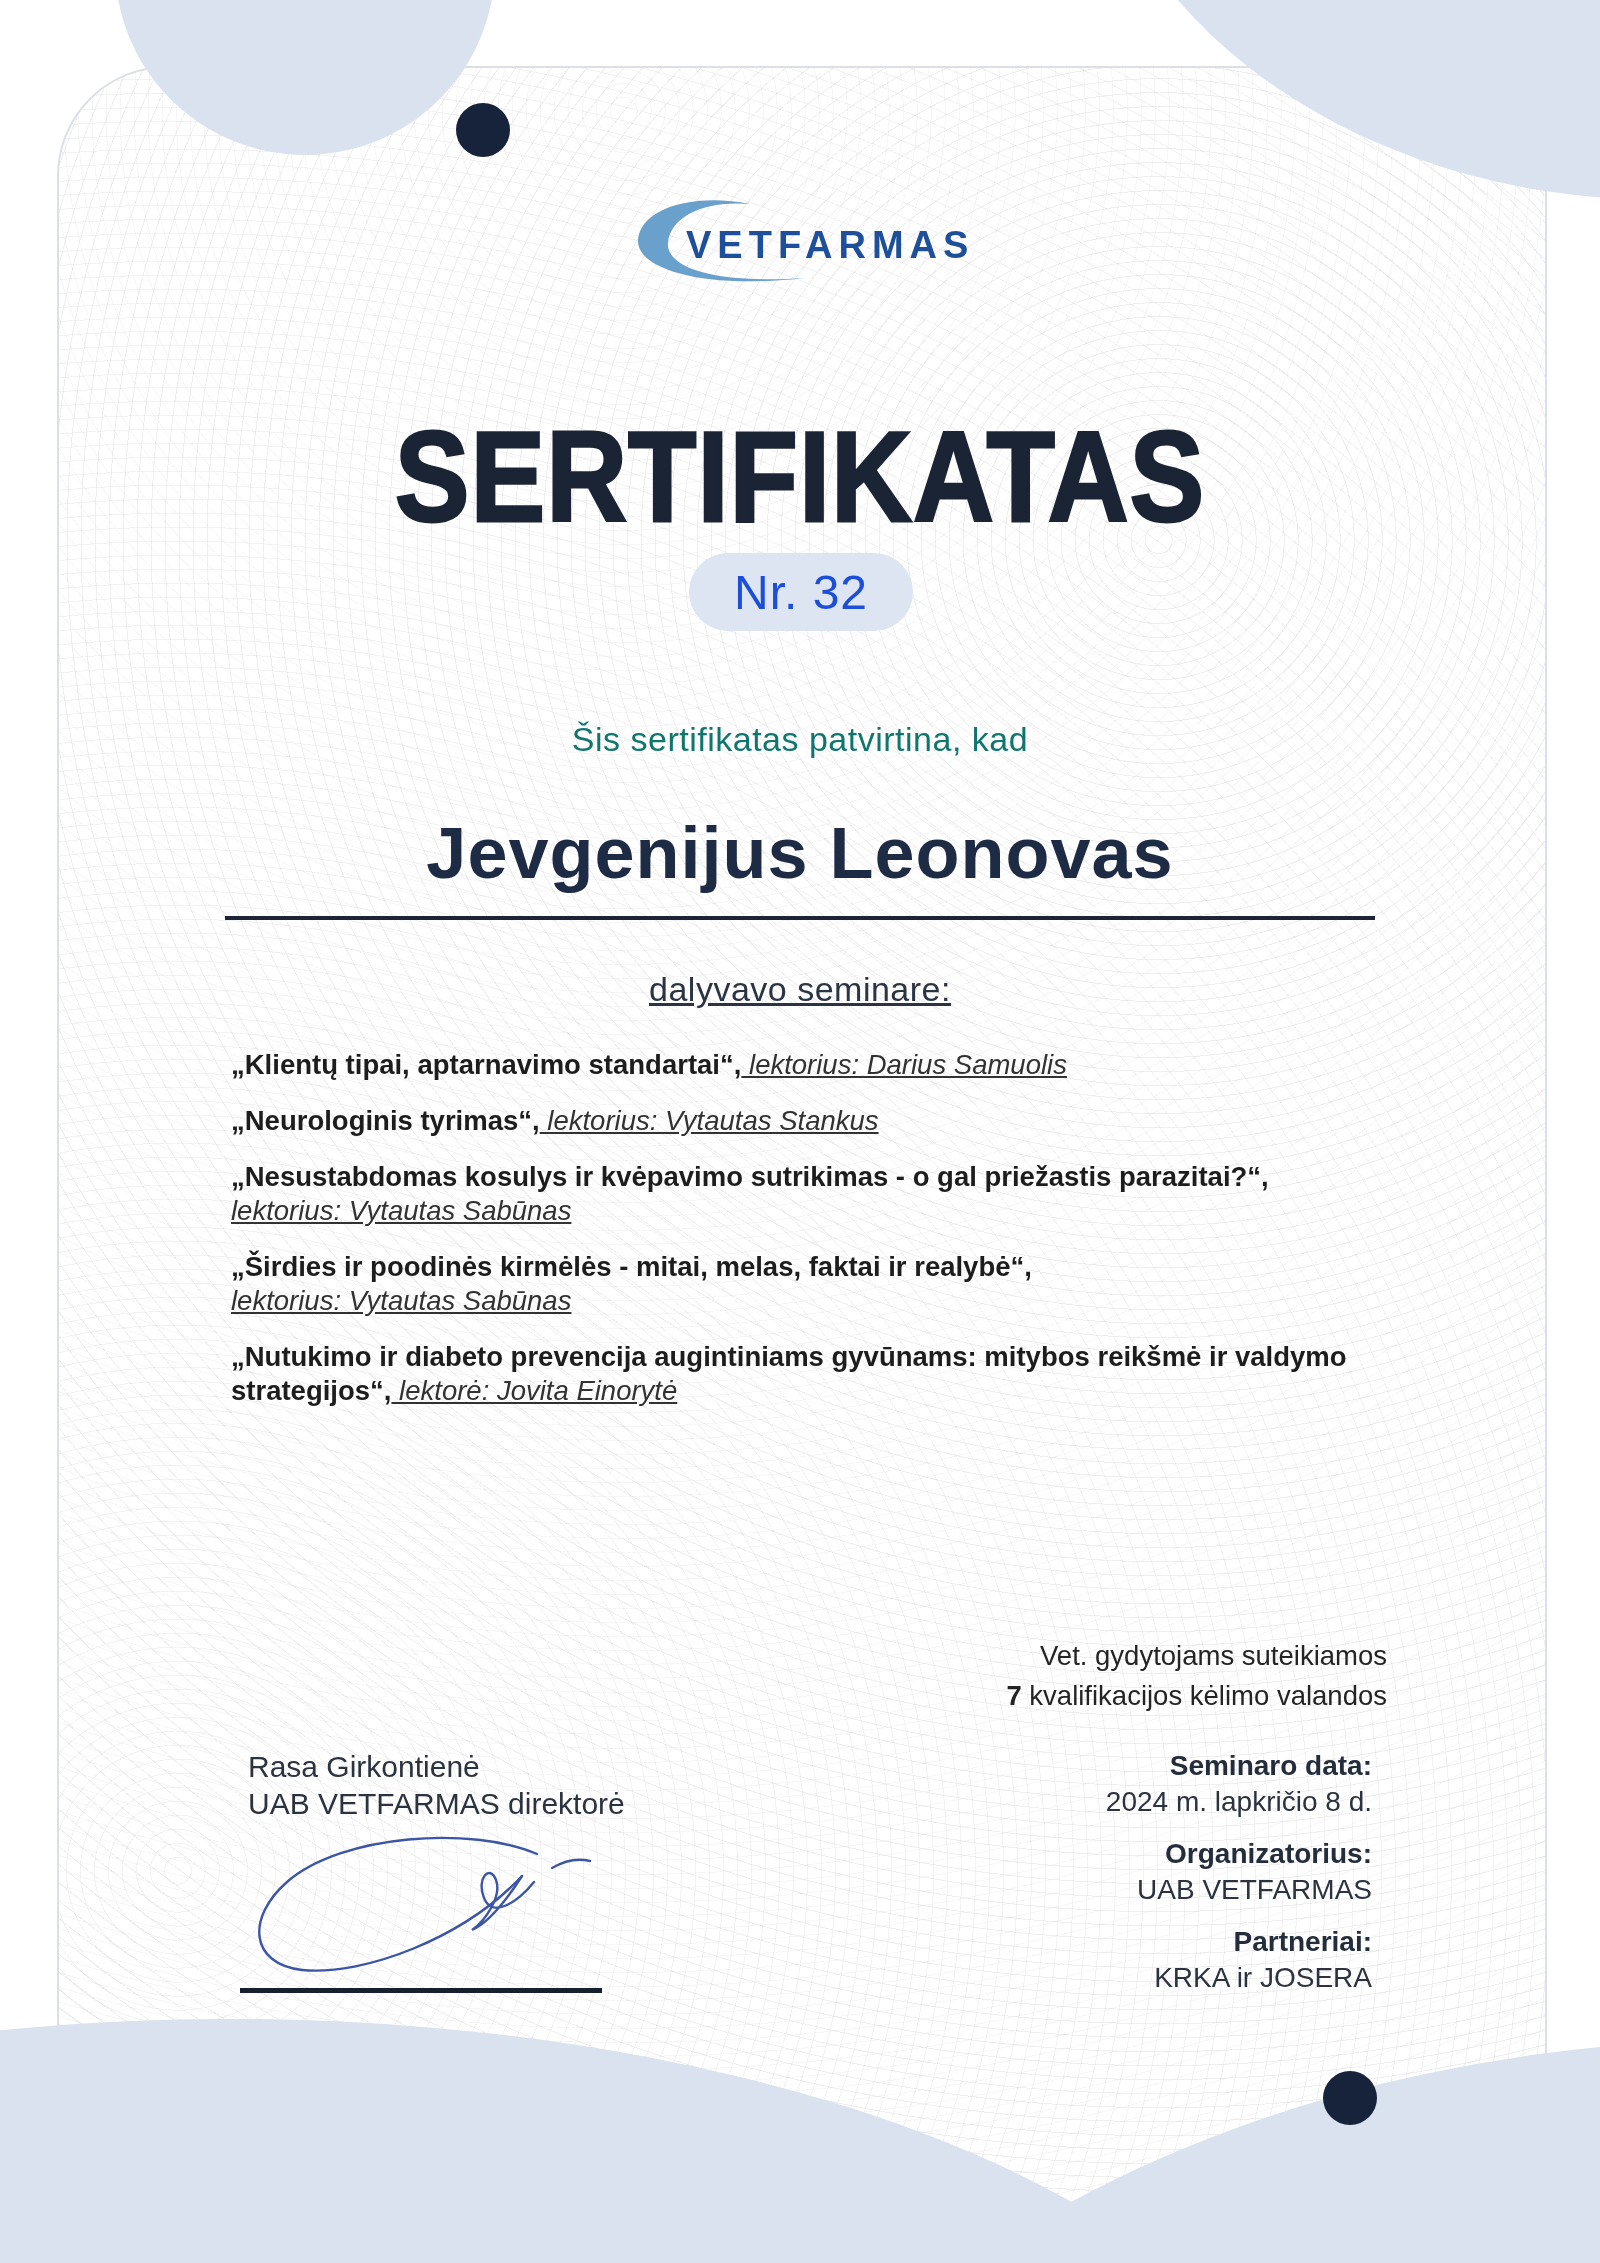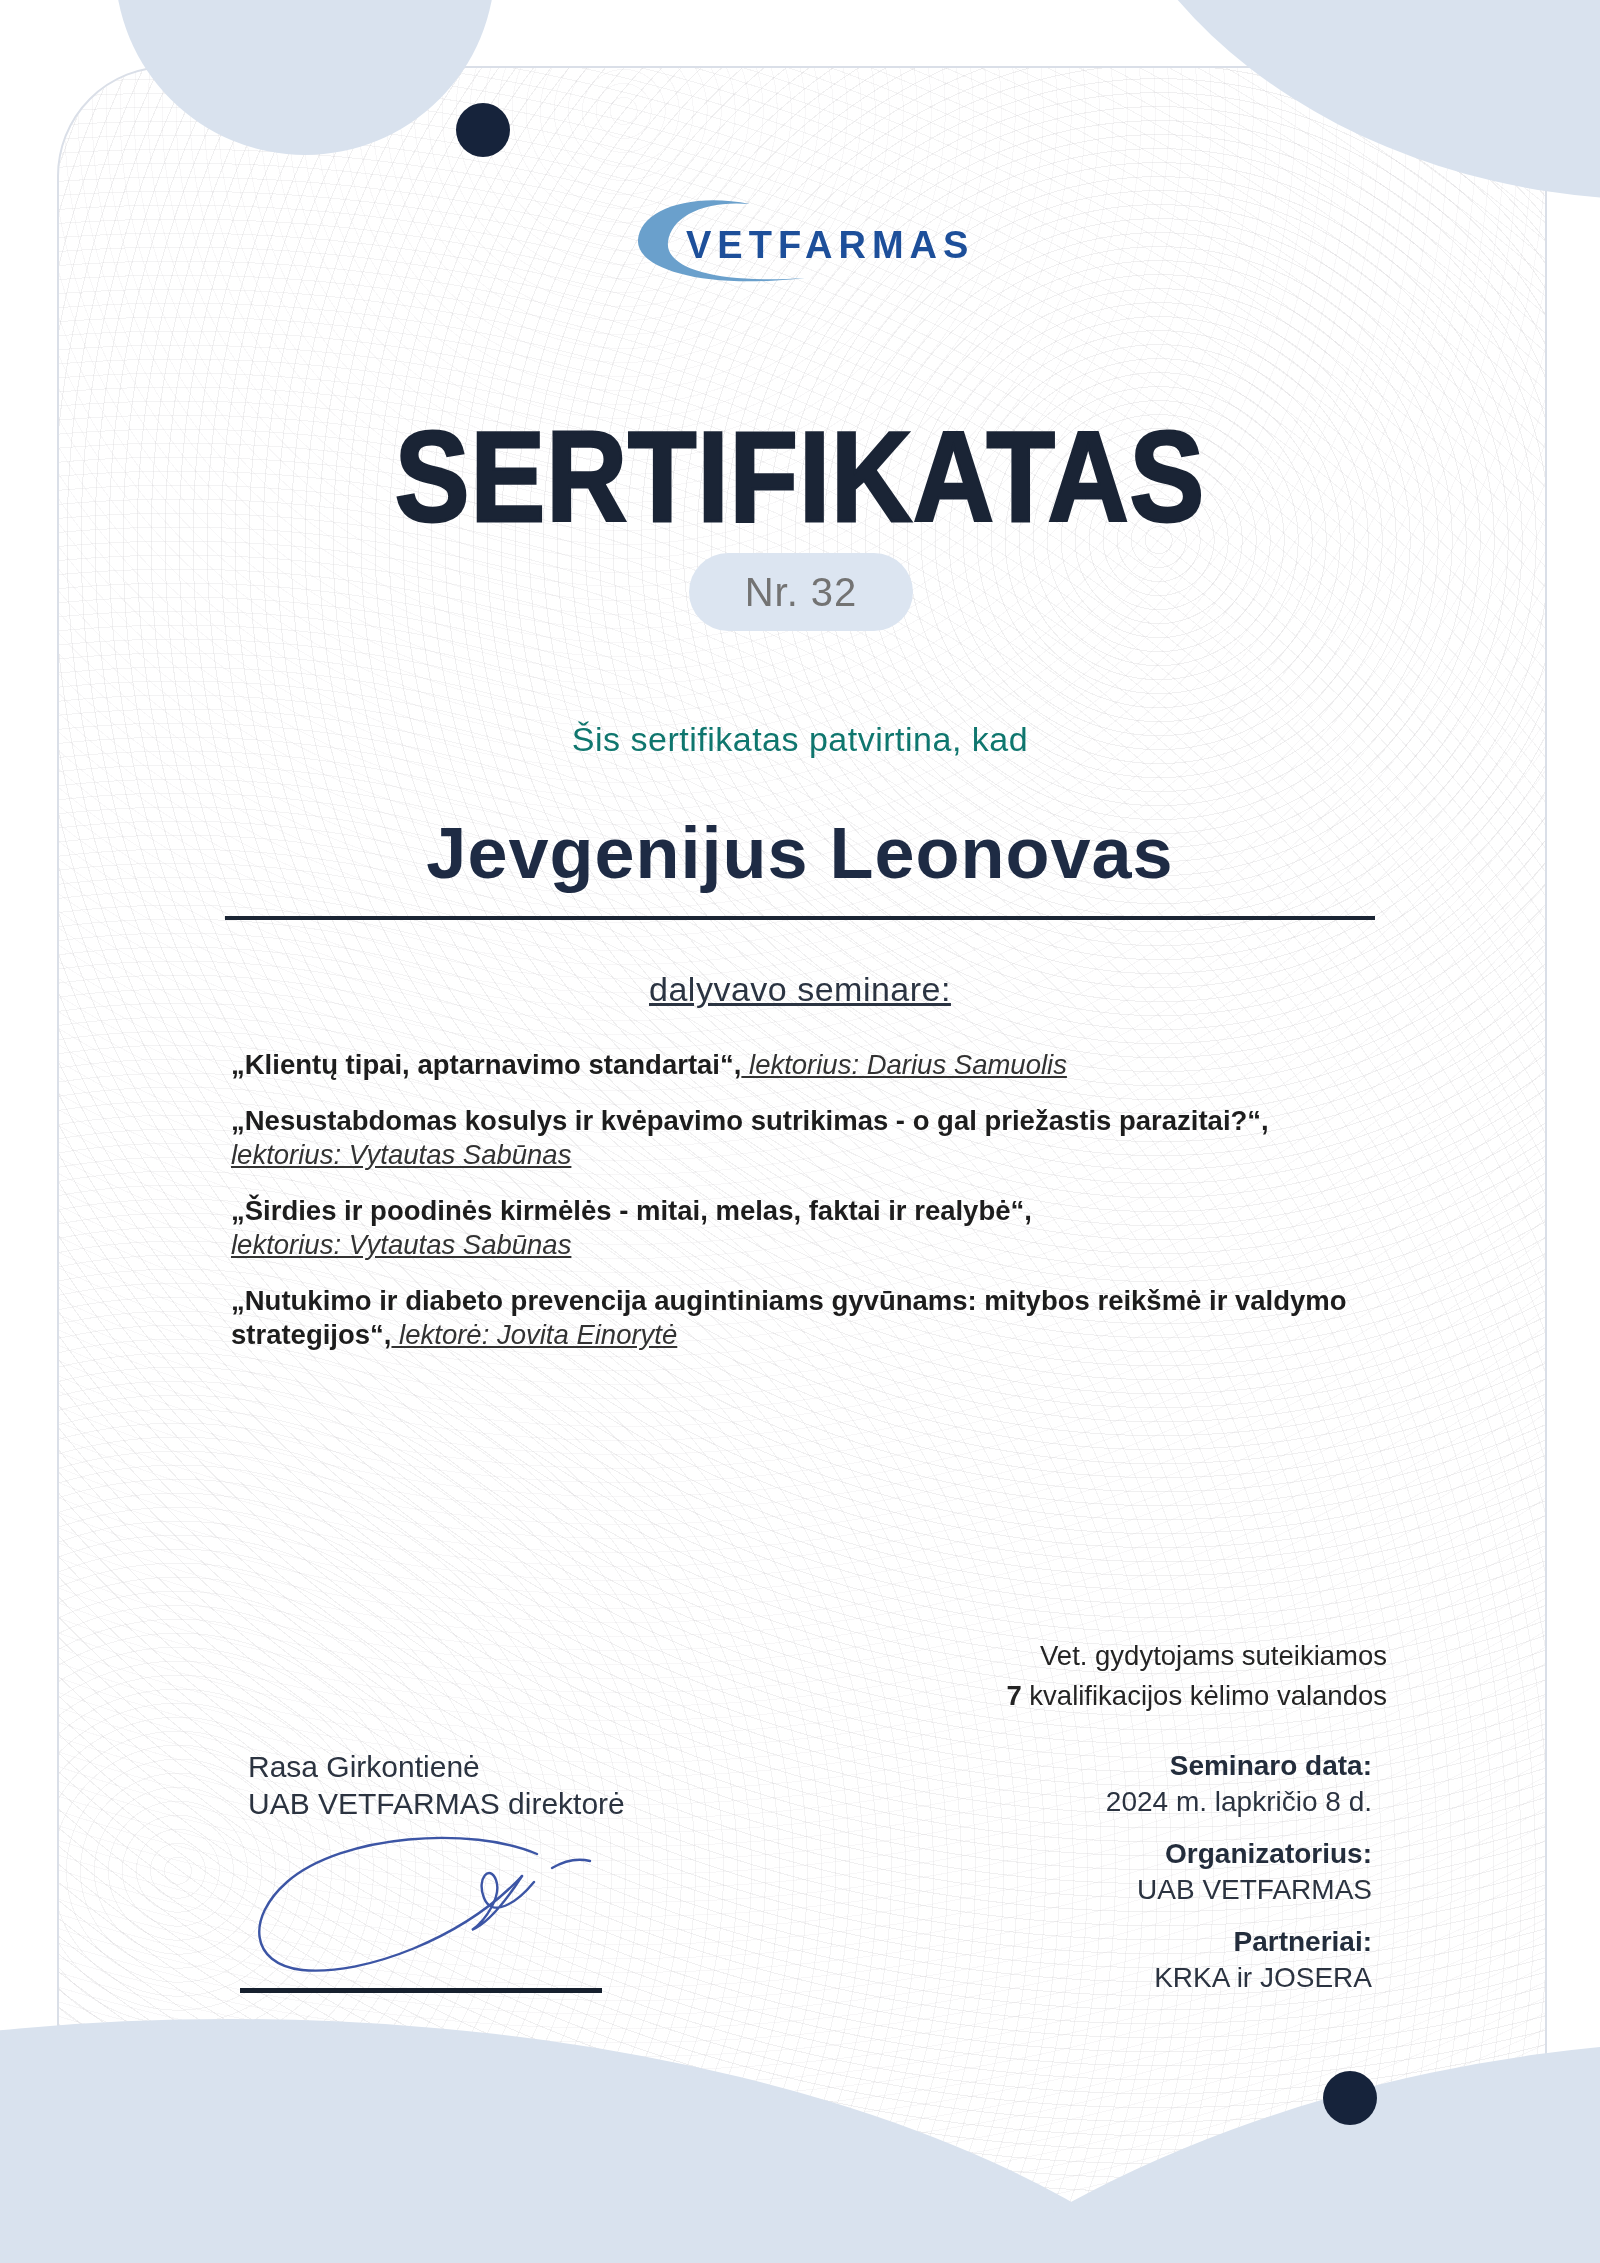--- a/index.html
+++ b/index.html
@@ -57,21 +57,21 @@
     -webkit-text-stroke:2.5px #1a2435;
     transform:scaleY(1.14);
     transform-origin:center top;
   }
   
   .badge{
     position:absolute;left:689px;top:553px;
     width:224px;height:78px;
     background:#dce5f1;border-radius:39px;
     display:flex;align-items:center;justify-content:center;
-    font-size:40px;letter-spacing:1px;color:#737373;
+    font-size:48px;letter-spacing:1px;color:#1d4ed8;
   }
   .intro{top:720px;font-size:34px;color:#0f766e;letter-spacing:.5px;}
   .name{top:812px;font-size:72px;font-weight:700;letter-spacing:1px;color:#1e2b44;}
   .rule{position:absolute;left:225px;top:916px;width:1150px;height:4px;background:#1b2534;}
   .participation{top:970px;font-size:34px;color:#2b3442;letter-spacing:.5px;text-decoration:underline;}
   
   .seminar-list{
     position:absolute;left:231px;top:1048px;width:1185px;
     font-size:27.5px;line-height:34px;color:#242424;
   }
@@ -142,20 +142,23 @@
     <div class="centered intro">Šis sertifikatas patvirtina, kad</div>
 
     <div class="centered name">Jevgenijus Leonovas</div>
     <div class="rule"></div>
 
     <div class="centered participation">dalyvavo seminare:</div>
 
     <div class="seminar-list">
       <div class="seminar">
         <span class="topic">„Klientų tipai, aptarnavimo standartai“,</span><span class="lecturer"> lektorius: Darius Samuolis</span>
+      </div>
+      <div class="seminar">
+        <span class="topic">„Neurologinis tyrimas“,</span><span class="lecturer"> lektorius: Vytautas Stankus</span>
       </div>
       <div class="seminar">
         <span class="topic">„Nesustabdomas kosulys ir kvėpavimo sutrikimas - o gal priežastis parazitai?“,</span><span class="lecturer block">lektorius: Vytautas Sabūnas</span>
       </div>
       <div class="seminar">
         <span class="topic">„Širdies ir poodinės kirmėlės - mitai, melas, faktai ir realybė“,</span><span class="lecturer block">lektorius: Vytautas Sabūnas</span>
       </div>
       <div class="seminar wrap">
         <span class="topic">„Nutukimo ir diabeto prevencija augintiniams gyvūnams: mitybos reikšmė ir valdymo strategijos“,</span><span class="lecturer"> lektorė: Jovita Einorytė</span>
       </div>

